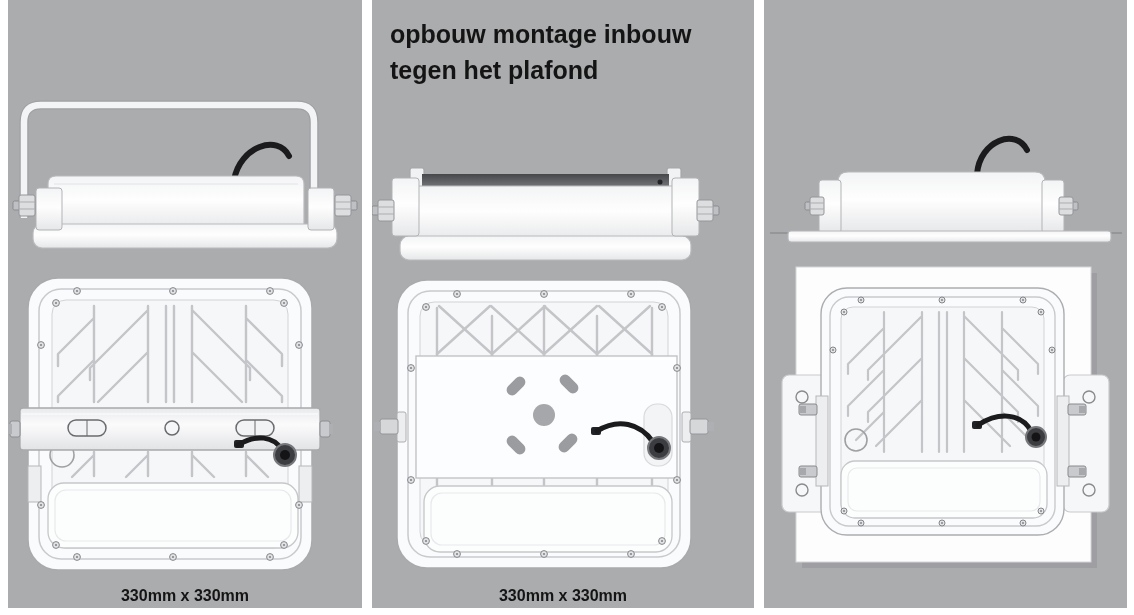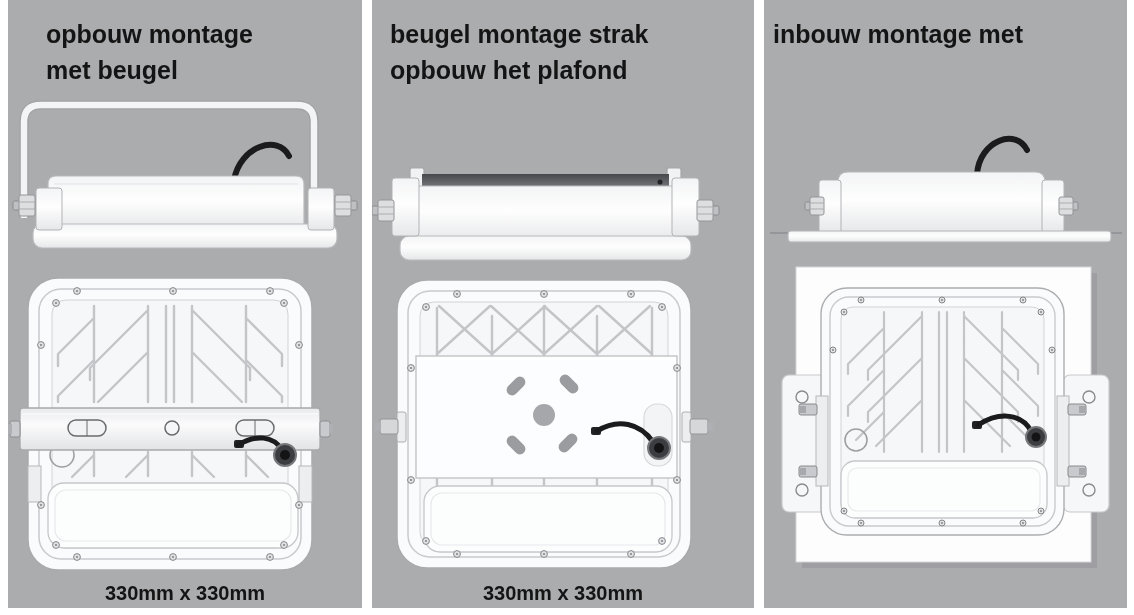--- a/index.html
+++ b/index.html
@@ -6,21 +6,21 @@
   .canvas{position:relative;width:1134px;height:615px;background:#FFFFFF;font-family:"Liberation Sans",sans-serif;}
   .panel{position:absolute;top:0;height:608px;background:#ABACAE;overflow:hidden;}
   #panel1{left:8px;width:354px;}
   #panel2{left:372px;width:382px;}
   #panel3{left:764px;width:363px;}
   .art{position:absolute;left:0;top:0;}
   .panel-title{position:absolute;top:16px;font-weight:bold;font-size:25px;line-height:36px;color:#141414;letter-spacing:0;white-space:nowrap;}
   #panel1 .panel-title{left:38px;}
   #panel2 .panel-title{left:18px;}
   #panel3 .panel-title{left:9px;}
-  .panel-dim{position:absolute;bottom:3px;left:0;width:100%;text-align:center;font-weight:bold;font-size:20px;color:#141414;}
+  .panel-dim{position:absolute;bottom:3px;left:0;width:100%;text-align:center;font-weight:bold;font-size:16px;color:#141414;}
 </style>
 </head>
 <body>
 
 <div class="canvas">
 
   <div class="panel" id="panel1">
     <svg class="art" width="354" height="608" viewBox="0 0 354 608">
       <defs>
         <linearGradient id="p1v" x1="0" y1="0" x2="0" y2="1">
@@ -110,24 +110,20 @@
             <use href="#p1s" x="276" y="303"></use>
           <use href="#p1s" x="48" y="545"></use>
             <use href="#p1s" x="276" y="545"></use>
           <use href="#p1s" x="33" y="345"></use>
             <use href="#p1s" x="33" y="505"></use>
           <use href="#p1s" x="291" y="345"></use>
             <use href="#p1s" x="291" y="505"></use>
         </g>
       </g>
     </svg>
-    <div class="panel-title">
-      <div>opbouw montage</div>
-      <div>met beugel</div>
-    </div>
     <div class="panel-dim">330mm x 330mm</div>
   </div>
 
   <div class="panel" id="panel2">
     <svg class="art" width="382" height="608" viewBox="0 0 382 608">
       <defs>
         <linearGradient id="p2v" x1="0" y1="0" x2="0" y2="1">
           <stop offset="0" stop-color="#F3F4F5"></stop>
             <stop offset="0.45" stop-color="#FEFEFE"></stop>
             <stop offset="1" stop-color="#E6E7E9"></stop>
@@ -215,22 +211,22 @@
           <use href="#p2s" x="54" y="541"></use>
             <use href="#p2s" x="290" y="541"></use>
           <use href="#p2s" x="39" y="368"></use>
             <use href="#p2s" x="39" y="480"></use>
           <use href="#p2s" x="305" y="368"></use>
             <use href="#p2s" x="305" y="480"></use>
         </g>
       </g>
     </svg>
     <div class="panel-title">
-      <div>beugel montage strak</div>
-      <div>opbouw het plafond</div>
+      <div>opbouw montage inbouw</div>
+      <div>tegen het plafond</div>
     </div>
     <div class="panel-dim">330mm x 330mm</div>
   </div>
 
   <div class="panel" id="panel3">
     <svg class="art" width="363" height="608" viewBox="0 0 363 608">
       <defs>
         <linearGradient id="p3v" x1="0" y1="0" x2="0" y2="1">
           <stop offset="0" stop-color="#F3F4F5"></stop>
             <stop offset="0.45" stop-color="#FEFEFE"></stop>
@@ -316,17 +312,16 @@
           <use href="#p3s" x="80" y="312"></use>
             <use href="#p3s" x="277" y="312"></use>
           <use href="#p3s" x="80" y="511"></use>
             <use href="#p3s" x="277" y="511"></use>
           <use href="#p3s" x="69" y="350"></use>
             <use href="#p3s" x="288" y="350"></use>
         </g>
       </g>
     </svg>
     <div class="panel-title">
-      <div>inbouw montage met</div>
     </div>
   </div>
 
 </div>
 
 </body></html>

